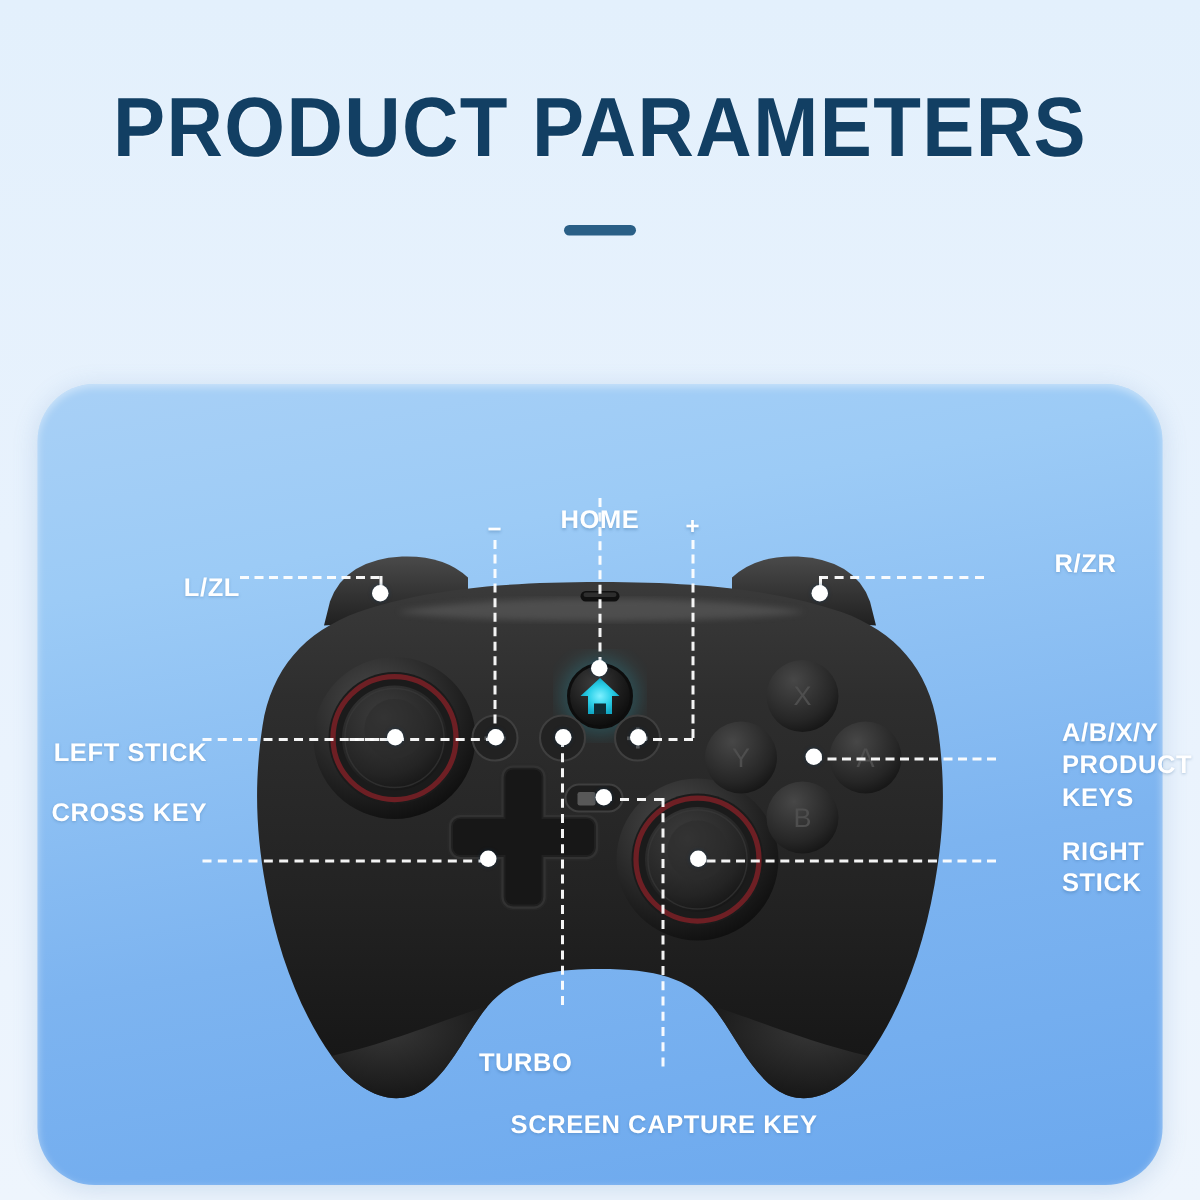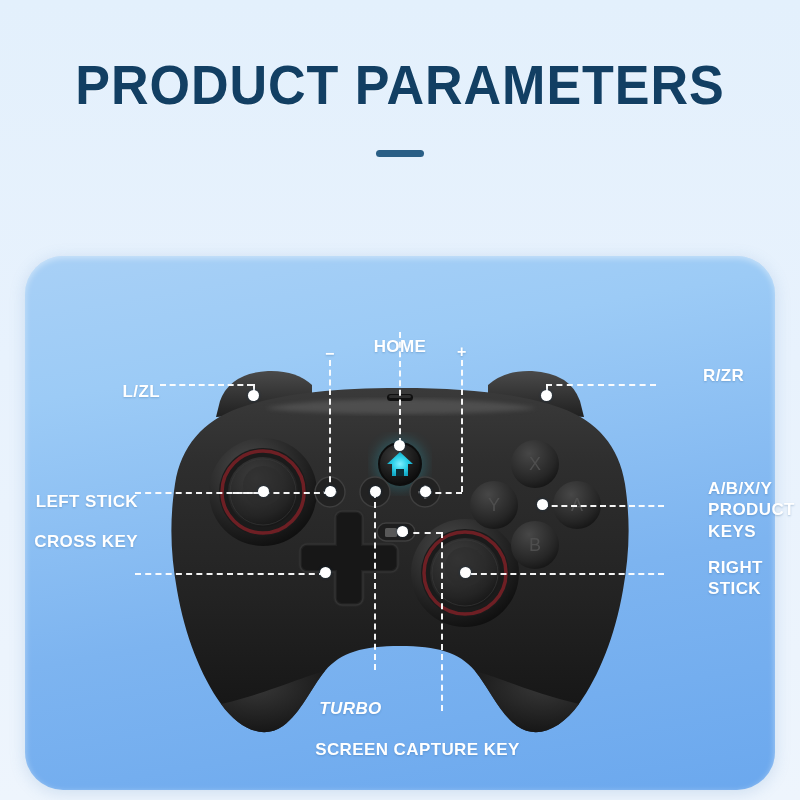--- a/index.html
+++ b/index.html
@@ -276,15 +276,15 @@
 
 <div class="callout l" style="left:0px; top:531px; width:138px;">CROSS KEY</div>
 
 <div class="callout r" style="left:668px; top:478px; width:130px;">A/B/X/Y
 PRODUCT
 KEYS</div>
 
 <div class="callout r" style="left:668px; top:557px; width:130px;">RIGHT
 STICK</div>
 
-<div class="callout c" style="left:283px; top:670px; width:135px;font-style:italic;">TURBO</div>
-
-<div class="callout c" style="left:290px; top:711px; width:255px;">SCREEN CAPTURE KEY</div>
+<div class="callout c" style="left:283px; top:670px; width:135px;">TURBO</div>
+
+<div class="callout c" style="left:290px; top:711px; width:255px;text-align:right;">SCREEN CAPTURE KEY</div>
 
 </body></html>

